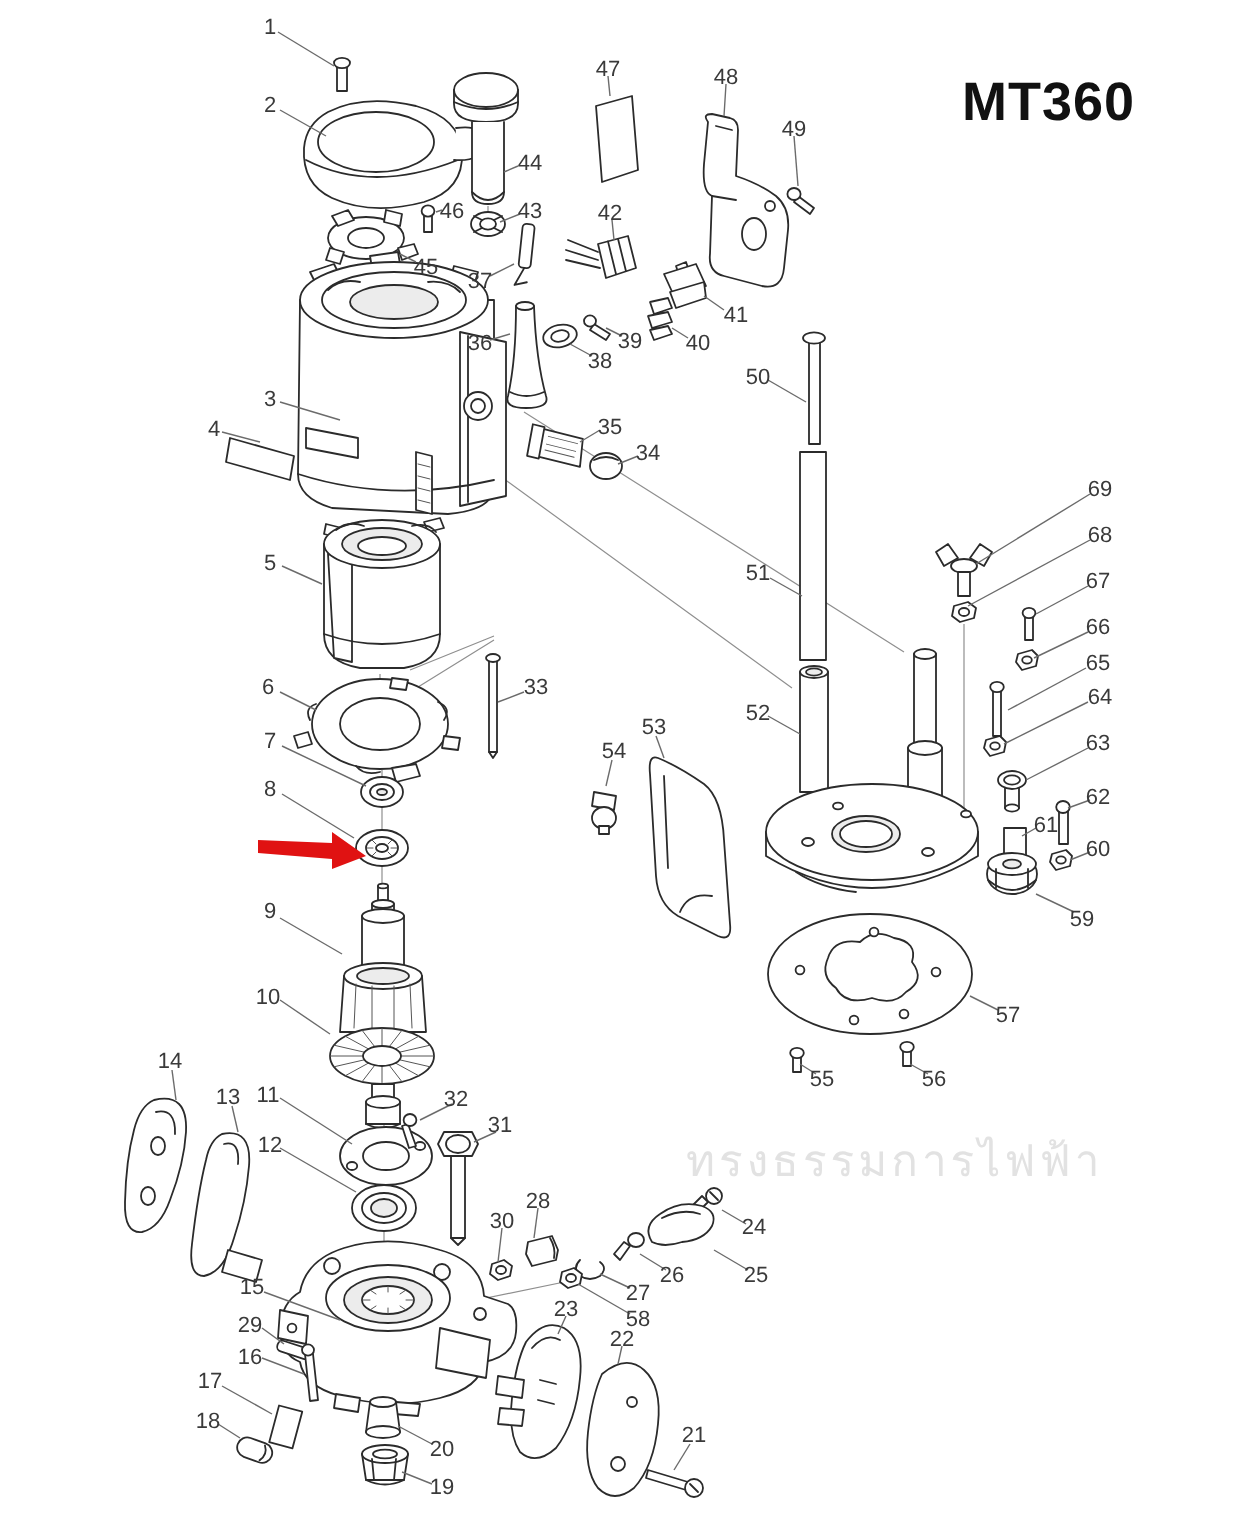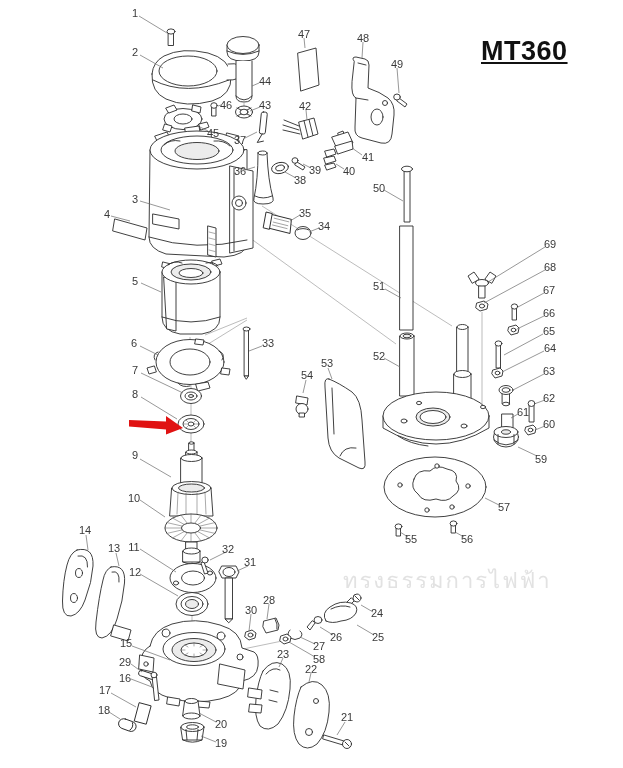--- a/index.html
+++ b/index.html
@@ -1,20 +1,20 @@
 <!DOCTYPE html>
 <html><head>
 <meta charset="utf-8">
 <style>
   html,body{margin:0;padding:0;background:#fff;}
   .stage{position:relative;width:623px;height:768px;background:#ffffff;overflow:hidden;
          font-family:"Liberation Sans",sans-serif;}
   .stage svg{position:absolute;left:0;top:0;}
   .page-title{position:absolute;left:481px;top:36px;font-size:27px;font-weight:bold;
-              letter-spacing:.5px;color:#111;text-decoration:underline;}
+              letter-spacing:.5px;color:#111;}
   .watermark{position:absolute;left:343px;top:563px;font-size:22px;letter-spacing:2px;
              white-space:nowrap;}
   .p path,.p rect,.p ellipse,.p circle,.p polygon{fill:#ffffff;stroke:#2b2b2b;
       stroke-width:.9;stroke-linejoin:round;stroke-linecap:round;}
   .p .nf{fill:none;}
   .p .sh{fill:#ececec;}
   .p .thin{stroke-width:.5;stroke:#555;}
   .aline{stroke:#8f8f8f;stroke-width:.6;fill:none;}
   .plabel{font:11px "Liberation Sans",sans-serif;text-anchor:middle;}
   .leader{stroke-width:.7;fill:none;}

